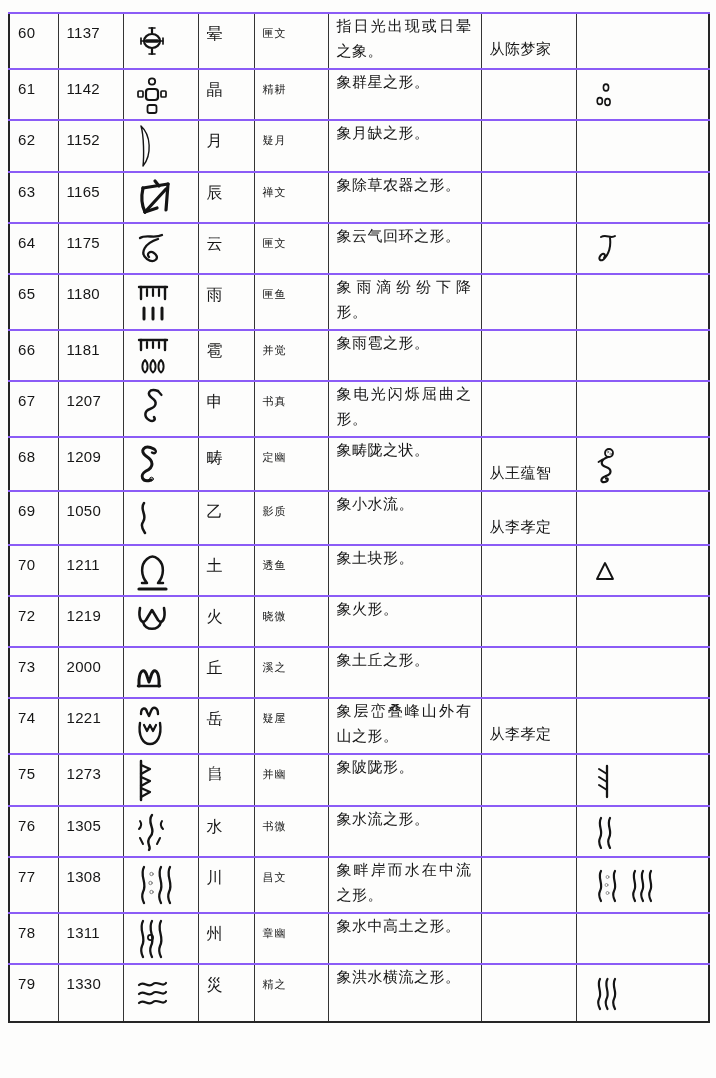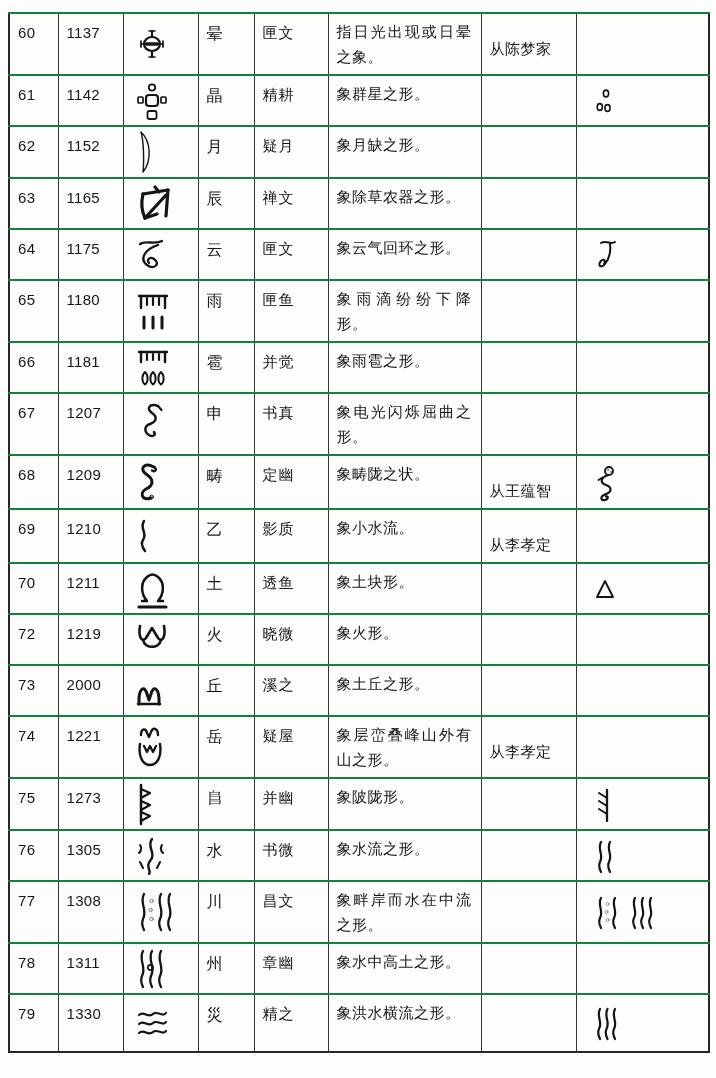--- a/index.html
+++ b/index.html
@@ -20,35 +20,35 @@
   td{
     border:1.6px solid #343434;
     vertical-align:top;
     padding:5px 6px 4px 8px;
     font-size:15px;
     line-height:25px;
     overflow:hidden;
   }
   tr{height:51px;}
   tr:last-child{height:58px;}
-  tr{border-top:2px solid #15803d;}
+  tr{border-top:2px solid #8b5cf6;}
   td.c-seq,td.c-num{
     font-family:"Liberation Sans", sans-serif;
     font-size:15px;letter-spacing:0.3px;
     padding-top:6px;
   }
   td.c-glyph{
     vertical-align:middle;
     padding:2px 2px 2px 11px;
   }
   td.c-char{font-size:16px;padding-top:7px;}
-  td.c-phon{font-size:15px;padding-top:7px;letter-spacing:1px;}
+  td.c-phon{font-size:11px;padding-top:7px;letter-spacing:1px;}
   td.c-desc{
     text-align:justify;
-    padding-top:6px;padding-right:9px;
+    padding-top:0;padding-right:9px;
     letter-spacing:0.5px;
   }
   td.c-src{padding-top:23px;letter-spacing:0.5px;}
   td.c-var{vertical-align:middle;padding-left:18px;}
   .varwrap{display:flex;align-items:center;gap:11px;}
   svg.oglyph{display:block;}
   svg.oglyph path, svg.oglyph ellipse, svg.oglyph circle, svg.oglyph rect{
     stroke:#141414;fill:none;stroke-linecap:round;stroke-linejoin:round;
   }
 </style>
@@ -253,21 +253,21 @@
                 <circle cx="15.6" cy="8" r="0.9" fill="#141414" stroke-width="0.4"></circle>
                 <path d="M13 11 C5 14 5 19 11 21 C17 23 17 28 11 30" stroke-width="2.2"></path>
                 <path d="M11 30 C5 32 5 37 10 36 C14 35 13 31.5 11 32.5" stroke-width="2.2"></path>
                 <path d="M3.5 16 L7.5 13.5" stroke-width="1.8"></path>
               </svg>
             </div>
           </td>
         </tr>
         <tr>
           <td class="c-seq">69</td>
-          <td class="c-num">1210</td>
+          <td class="c-num">1050</td>
           <td class="c-glyph">
             <svg class="oglyph" width="14" height="38" viewBox="0 0 14 38">
               <path d="M9 4 C4 11 13 16 8 23 C5 27 8 31 10 34" stroke-width="2.5"></path>
             </svg>
           </td>
           <td class="c-char">乙</td>
           <td class="c-phon">影质</td>
           <td class="c-desc">象小水流。</td>
           <td class="c-src">从李孝定</td>
           <td class="c-var"></td>

